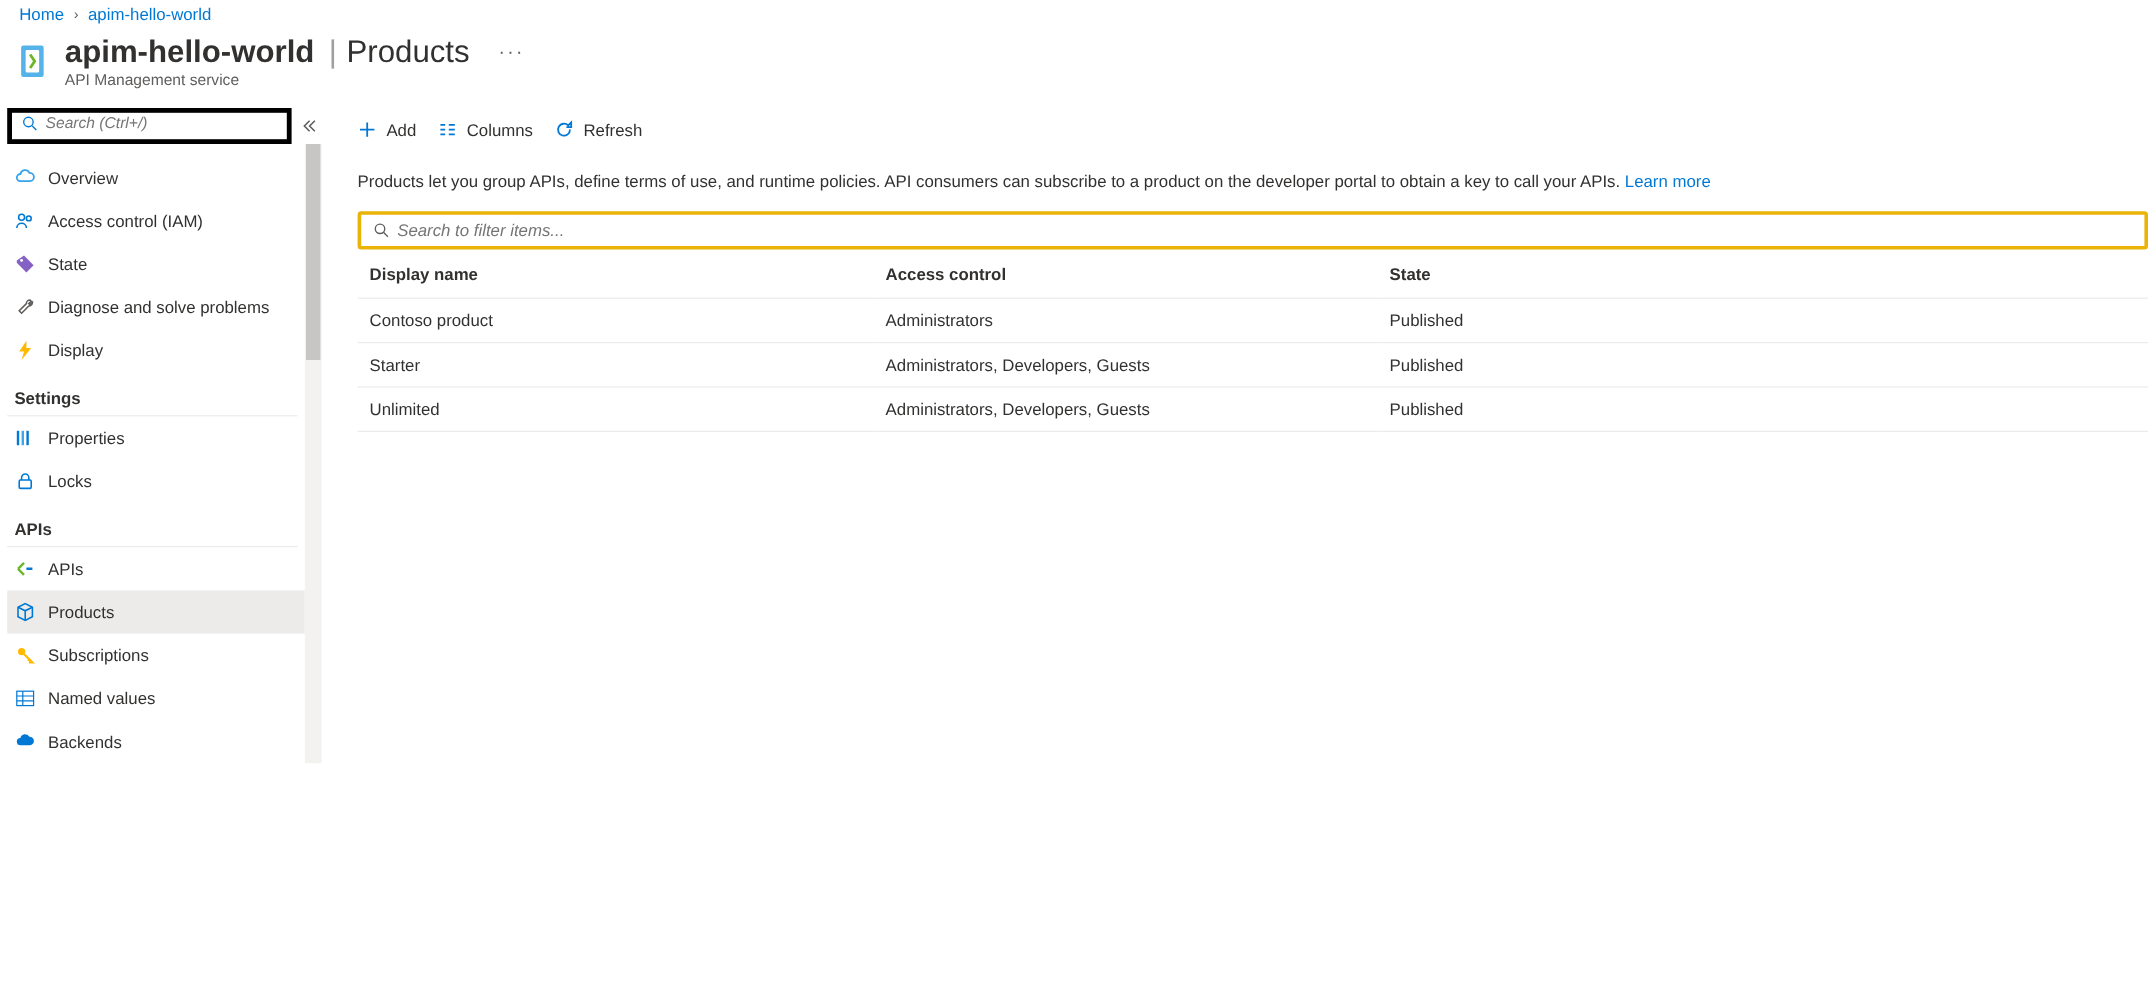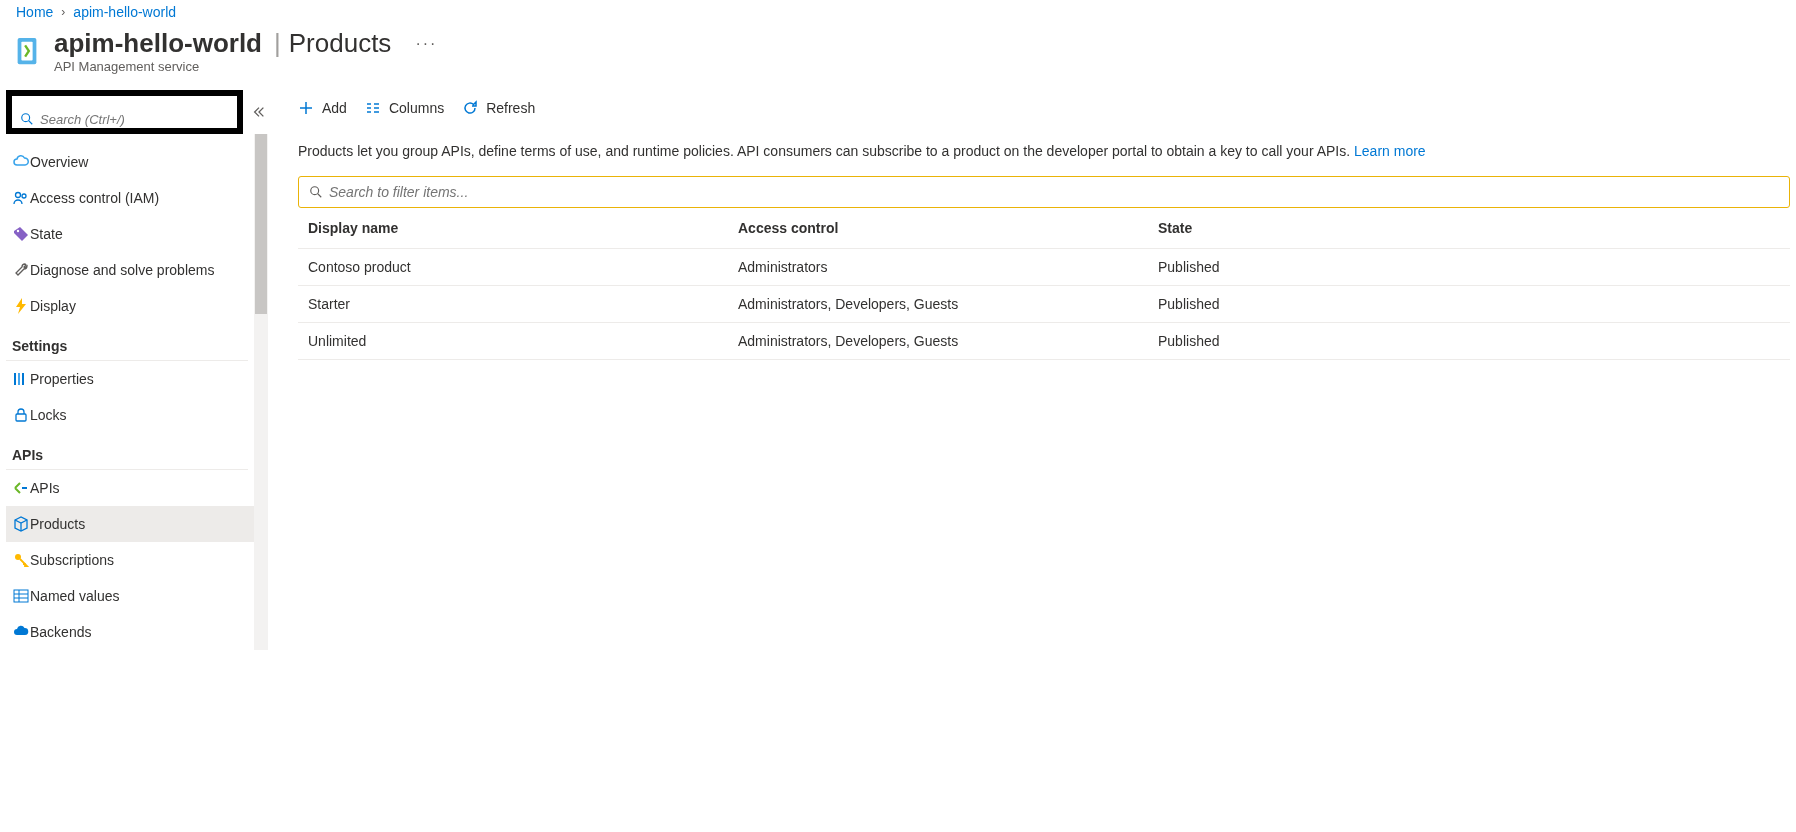--- a/index.html
+++ b/index.html
@@ -17,42 +17,42 @@
 .title-sep { font-size: 26px; color: #a19f9d; font-weight: 300; margin-left:6px; margin-right: 2px;}
 .title-sub { font-size: 26px; color: #323130; font-weight: 400; }
 .title-more { margin-left: 18px; font-size: 16px; color: #605e5c; cursor: pointer; letter-spacing: 2px;}
 .subtitle { font-size: 13px; color: #605e5c; margin-top: 0px; }
 
 .layout { display: flex; }
 .sidebar { width: 274px; flex-shrink: 0; padding: 4px 6px 10px 6px; }
 .collapse-area { display:flex; align-items:center; }
 .collapse-btn { width: 20px; height: 28px; display:flex; align-items:center; justify-content:center; color:#605e5c; cursor:pointer; margin-left: 6px;}
 
-.search-box { display:flex; align-items:flex-start; border:6px solid #000000; height:30px; padding:16px 8px; width: 248px; }
+.search-box { display:flex; align-items:flex-end; border:4px solid #000000; height:30px; padding:6px 8px; width: 248px; }
 .search-box svg { flex-shrink:0; }
 .search-box input { border:none; outline:none; flex:1; font-size:13px; font-style: italic; color:#605e5c; margin-left:6px; background:transparent;}
 
 .scroll-track { width: 14px; background: #f3f2f1; position: relative; }
 .scroll-thumb { position:absolute; top:0; left:1px; width:12px; height: 180px; background:#c8c6c4; }
 
 .side-content { display:flex; }
 .side-list { flex:1; padding-top:10px;}
 
 .group-label { font-weight:600; font-size:14px; padding: 14px 6px 6px 6px; border-bottom:1px solid #edebe9; margin-right:6px;}
-.nav-item { display:flex; align-items:center; height:36px; padding: 0 6px; cursor:pointer; }
+.nav-item { display:flex; align-items:center; height:36px; padding: 0 6px; cursor:pointer; gap:10px; }
 .nav-item.selected { background:#edebe9; }
 .nav-item .icon { width:18px; height:18px; display:flex; align-items:center; justify-content:center; }
 .nav-item .lbl { font-size:14px; color:#323130; }
 
 .main { flex:1; padding: 0px 6px 0 24px; }
 .toolbar { display:flex; align-items:center; gap: 18px; height: 44px; }
 .tbtn { display:flex; align-items:center; gap:8px; cursor:pointer; color:#323130; font-size:14px; }
 .tbtn svg { color:#0078d4; }
 .description { font-size:14px; color:#323130; padding: 12px 0 14px 0; line-height: 1.4;}
-.filter-box { display:flex; align-items:center; border:1px solid #eab308; border-radius: 3px; height:32px; padding:0 10px; margin-bottom:0; }
+.filter-box { display:flex; align-items:center; border:3px solid #eab308; border-radius: 3px; height:32px; padding:0 10px; margin-bottom:0; }
 .filter-box input { border:none; outline:none; flex:1; font-size:14px; font-style: italic; color:#605e5c; margin-left:6px; }
 
 .table { width:100%; border-collapse: collapse; }
 .table th { text-align:left; font-weight:600; font-size:14px; padding: 12px 10px; border-bottom: 1px solid #edebe9; }
 .table td { font-size:14px; padding: 10px 10px; border-bottom:1px solid #edebe9; }
 .col-name { width:430px; }
 .col-access { width:420px; }
 </style>
 </head>
 <body>

